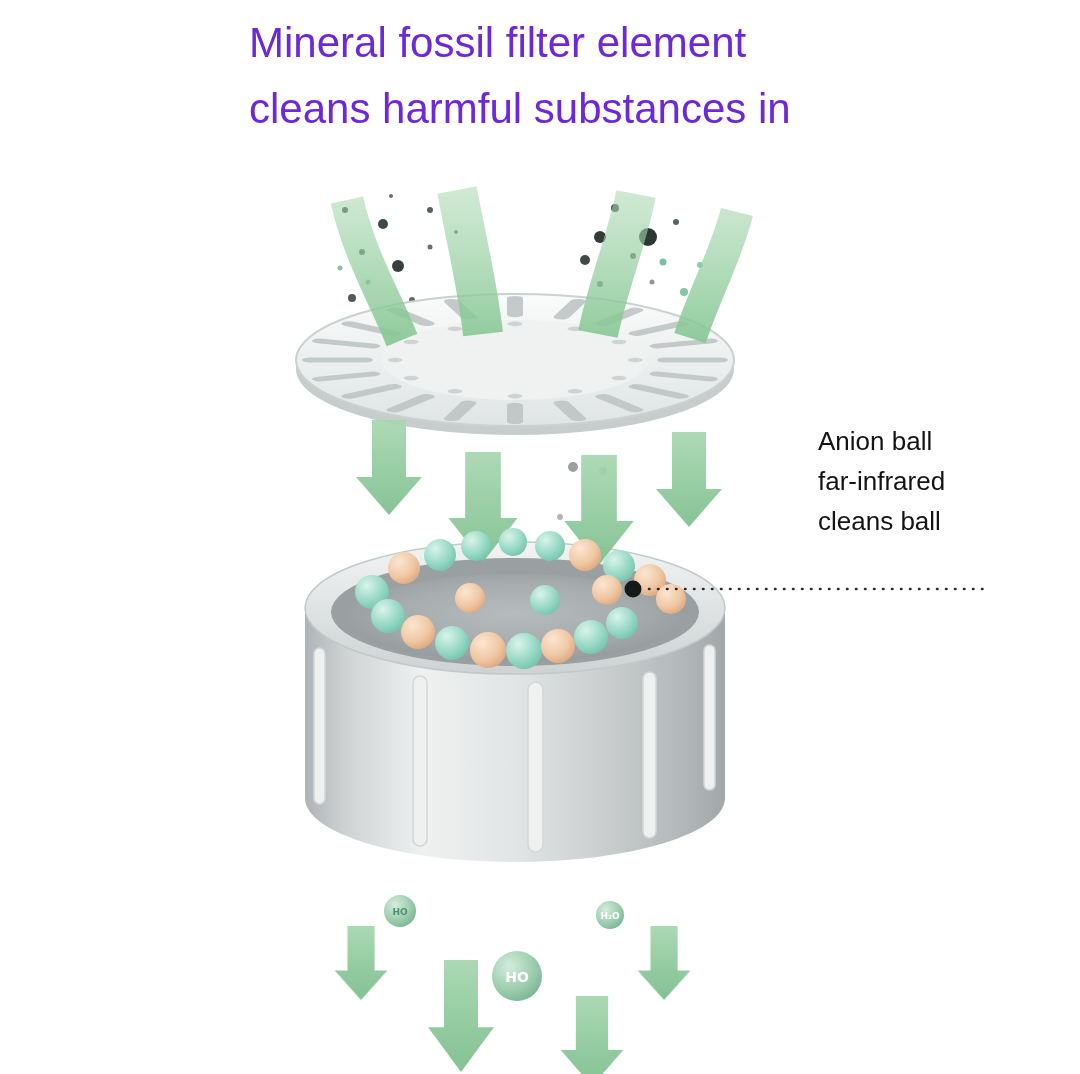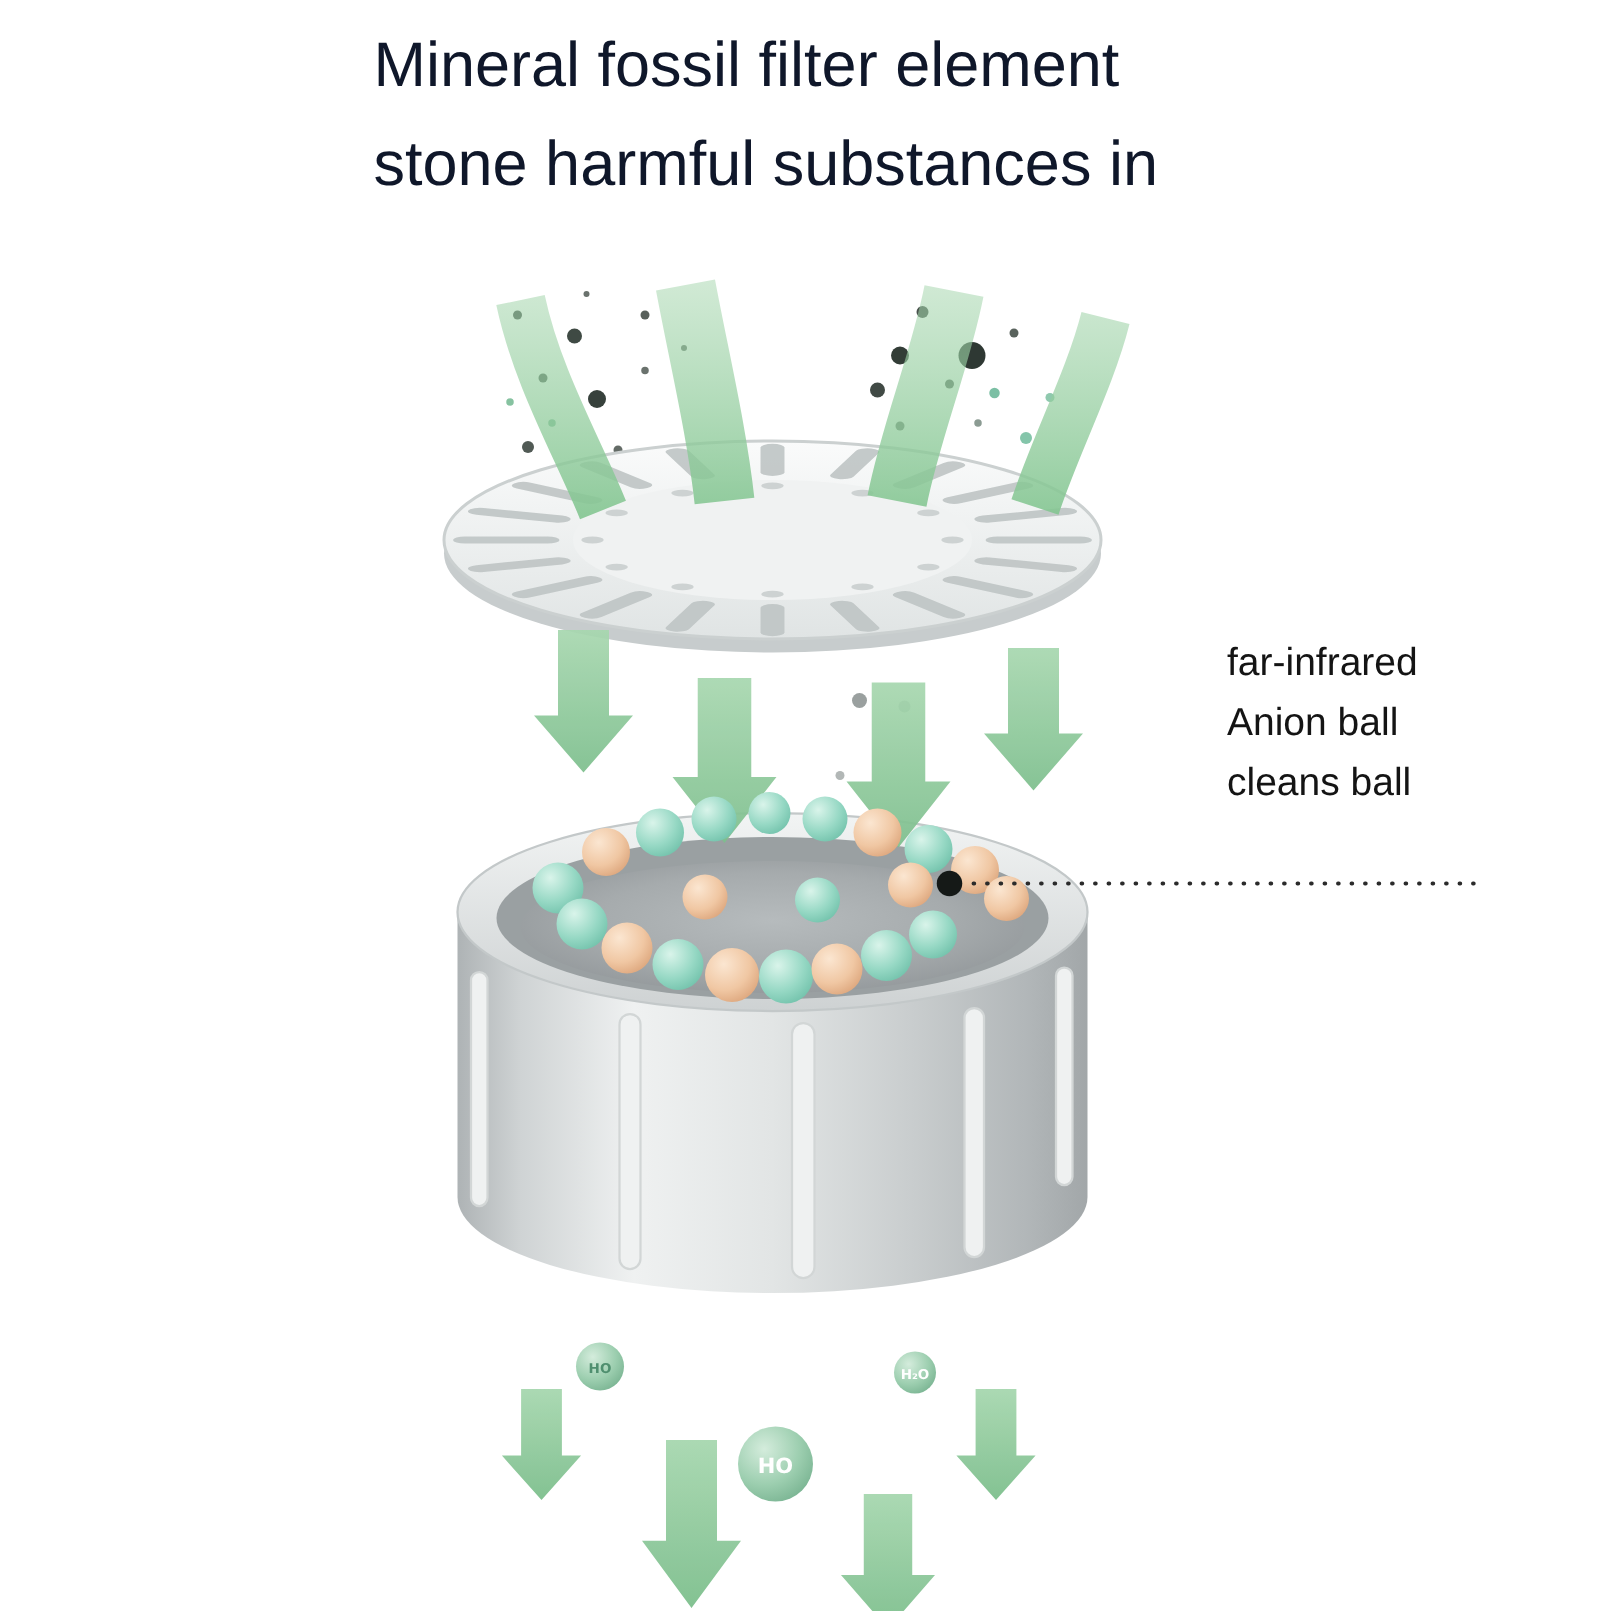--- a/index.html
+++ b/index.html
@@ -1,18 +1,18 @@
 <!DOCTYPE html>
 <html><head>
 <meta charset="utf-8">
 <style>
   html,body{margin:0;padding:0;background:#ffffff;}
   body{width:1080px;height:1074px;overflow:hidden;font-family:"Liberation Sans",sans-serif;}
   .stage{position:relative;width:1080px;height:1074px;background:#ffffff;}
-  .title{position:absolute;left:249px;top:10px;font-size:42px;line-height:66px;color:#0f172a;font-weight:400;}
+  .title{position:absolute;left:249px;top:10px;font-size:42px;line-height:66px;color:#6d28d9;font-weight:400;}
   .title div{white-space:nowrap;}
   .annotation{position:absolute;left:818px;top:421px;font-size:26px;line-height:40px;color:#141414;font-weight:400;}
   .annotation div{white-space:nowrap;}
   svg.art{position:absolute;left:0;top:0;}
   .waterlabel{font-family:"DejaVu Sans",sans-serif;font-weight:bold;}
 </style>
 </head>
 <body>
 
 <div class="stage">
@@ -212,22 +212,22 @@
     <g fill="url(#arrowFill)" opacity="0.95">
       <path d="M -17 0 L -17 60 L -33 60 L 0 100 L 33 60 L 17 60 L 17 0 Z" transform="translate(361,926) scale(0.8,0.74)"></path>
       <path d="M -17 0 L -17 60 L -33 60 L 0 100 L 33 60 L 17 60 L 17 0 Z" transform="translate(461,960) scale(1,1.12)"></path>
       <path d="M -17 0 L -17 60 L -33 60 L 0 100 L 33 60 L 17 60 L 17 0 Z" transform="translate(592,996) scale(0.95,0.9)"></path>
       <path d="M -17 0 L -17 60 L -33 60 L 0 100 L 33 60 L 17 60 L 17 0 Z" transform="translate(664,926) scale(0.8,0.74)"></path>
     </g>
   </svg>
 
   <div class="title">
     <div>Mineral fossil filter element</div>
-    <div>stone harmful substances in</div>
+    <div>cleans harmful substances in</div>
   </div>
 
   <div class="annotation">
+    <div>Anion ball</div>
     <div>far-infrared</div>
-    <div>Anion ball</div>
     <div>cleans ball</div>
   </div>
 
 </div>
 
 </body></html>

